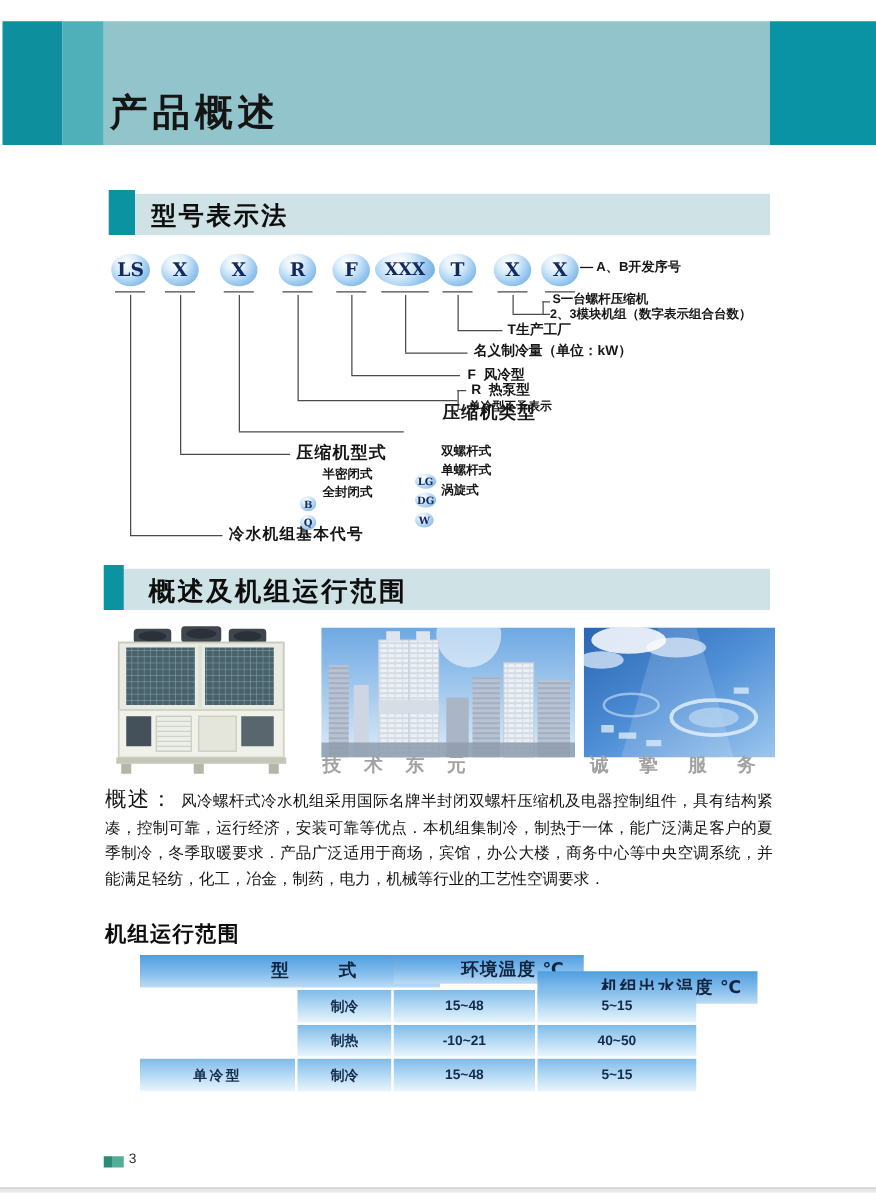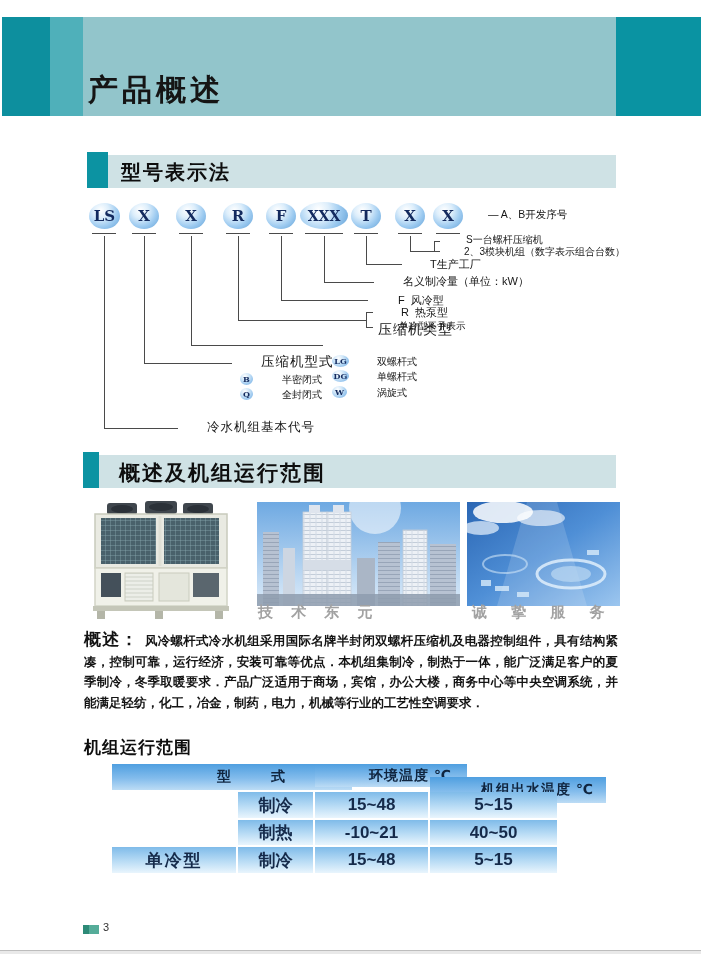--- a/index.html
+++ b/index.html
@@ -1,39 +1,39 @@
 <!DOCTYPE html>
 <html><head>
 <meta charset="utf-8">
 <style>
   html,body{margin:0;padding:0;background:#fff;}
   .page{position:relative;width:701px;height:960px;background:#ffffff;overflow:hidden;
         font-family:"Liberation Sans","DejaVu Sans",sans-serif;}
   .abs{position:absolute;}
   .line{position:absolute;background:#4a4a4a;}
-  .lbl{position:absolute;font-weight:normal;color:#161616;white-space:nowrap;line-height:1.1;padding-left:24px;}
+  .lbl{position:absolute;font-weight:bold;color:#161616;white-space:nowrap;line-height:1.1;}
   .pre{white-space:pre;}
   .bubble{position:absolute;border-radius:50%;display:flex;align-items:center;justify-content:center;
           font-family:"DejaVu Serif","Liberation Serif",serif;font-weight:bold;color:#132a5e;
           background:radial-gradient(circle at 38% 28%, #ffffff 0%, #ddeefb 30%, #9ccaf0 62%, #74add e 88%, #5f9bd0 100%);
           background:radial-gradient(circle at 38% 28%, #ffffff 0%, #ddeefb 30%, #9ccaf0 62%, #74adde 88%, #5f9bd0 100%);}
   .minib{position:absolute;border-radius:50%;display:flex;align-items:center;justify-content:center;
          font-family:"DejaVu Serif","Liberation Serif",serif;font-weight:bold;color:#132a5e;font-size:8px;
-         background:radial-gradient(circle at 38% 28%, #ffffff 0%, #cfe6f8 35%, #8fc0ec 75%, #6aa5d8 100%);}
+         background:radial-gradient(circle at 38% 28%, #ffffff 0%, #cfe6f8 35%, #8fc0ec 75%, #6aa5d8 100%);margin-top:24px;}
   .underline{position:absolute;height:1px;background:#4a4a4a;}
   .sec-sq{position:absolute;background:#0c93a2;}
   .sec-bar{position:absolute;background:#cfe2e5;}
   .sec-title{position:absolute;font-weight:bold;color:#0e0e0e;white-space:nowrap;}
   .cell{position:absolute;display:flex;align-items:center;justify-content:center;font-weight:bold;
-        color:#152a4a;font-size:17px;
+        color:#152a4a;font-size:11px;
         background:linear-gradient(180deg,#7fbbe9 0%,#b9dcf5 55%,#e9f5fd 100%);}
   .cell.hdr{font-size:14px;letter-spacing:1px;
         background:linear-gradient(180deg,#4f9fe0 0%,#83bcec 55%,#bcdcf5 100%);color:#10253f;padding-left:39px;}
   .caption{position:absolute;font-weight:bold;color:#a2a2a2;font-size:15px;white-space:nowrap;}
-  .para{position:absolute;left:84px;top:630px;width:534px;color:#141414;font-weight:bold;
+  .para{position:absolute;left:84px;top:630px;width:534px;color:#141414;font-weight:normal;
         font-size:12.5px;line-height:20.5px;text-align:justify;}
   .para .lead{font-size:17px;letter-spacing:1px;margin-right:6px;}
 </style>
 </head>
 <body>
 
 <div class="page">
 
   <div class="abs" style="left:2px;top:17px;width:48px;height:99px;background:#0d8f9e;"></div>
   <div class="abs" style="left:50px;top:17px;width:33px;height:99px;background:#4fb0ba;"></div>

